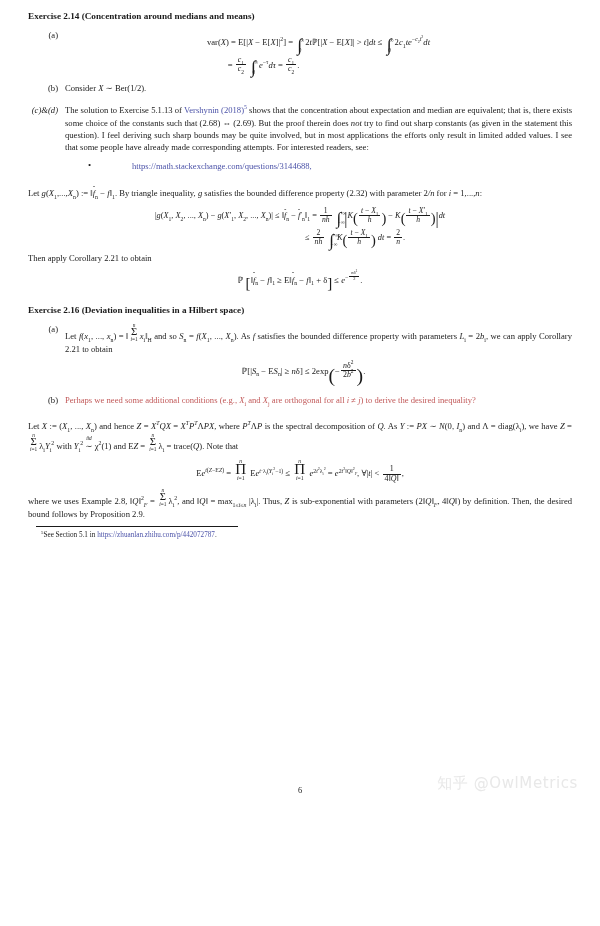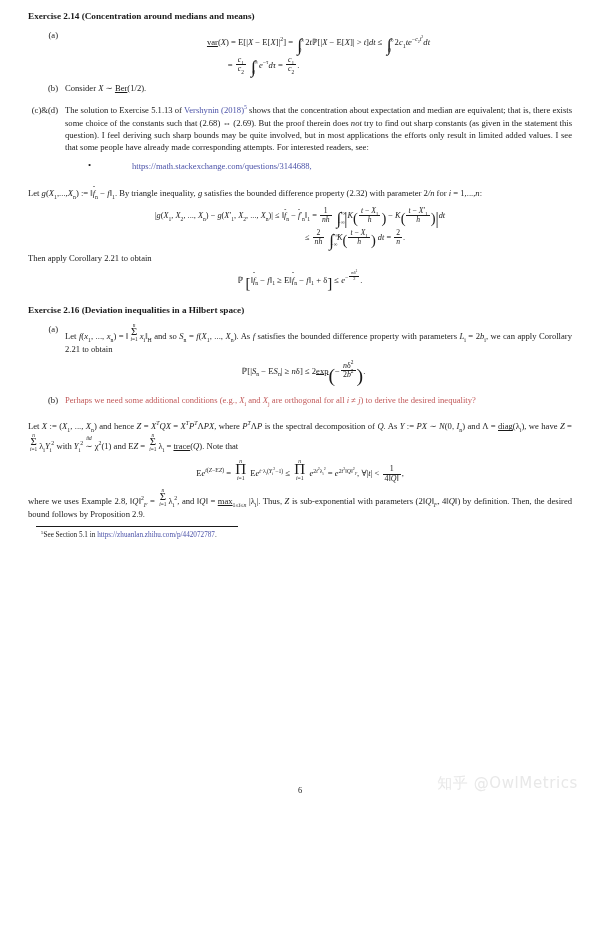--- a/index.html
+++ b/index.html
@@ -40,21 +40,21 @@
     align-items: flex-start;
     margin: 0 0 3px 0;
   }
   .item .lbl {
     flex: 0 0 auto;
     text-align: right;
     padding-right: 7px;
     white-space: nowrap;
   }
   .item.a .lbl, .item.b .lbl { width: 30px; }
-  .item.cd .lbl { width: 41px; margin-left: -11px; }
+  .item.cd .lbl { width: 41px; margin-left: -11px; font-style: italic; }
   .item .bdy { flex: 1 1 auto; text-align: justify; }
 
   .para { margin: 0 0 2px 0; text-align: justify; }
 
   
   ul.links {
     list-style: none;
     margin: 7px 0 0 0;
     padding: 0 0 0 72px;
   }
@@ -78,21 +78,21 @@
   .red { color: #c25a5a; }
 
   
   .eq {
     text-align: center;
     margin: 7px 0 5px 0;
     font-size: 8.6px;
   }
   .eq.tight { margin: 2px 0 4px 0; }
   .mt { font-style: italic; font-family: "Liberation Serif", serif; }
-  .up { font-style: normal; text-decoration: underline; }
+  .up { font-style: normal; }
   .bb { font-family: "Liberation Serif", serif; font-style: normal; }
 
   
   .frac {
     display: inline-block;
     vertical-align: -0.48em;
     text-align: center;
     font-size: 0.92em;
     line-height: 1.05;
     margin: 0 1px;

